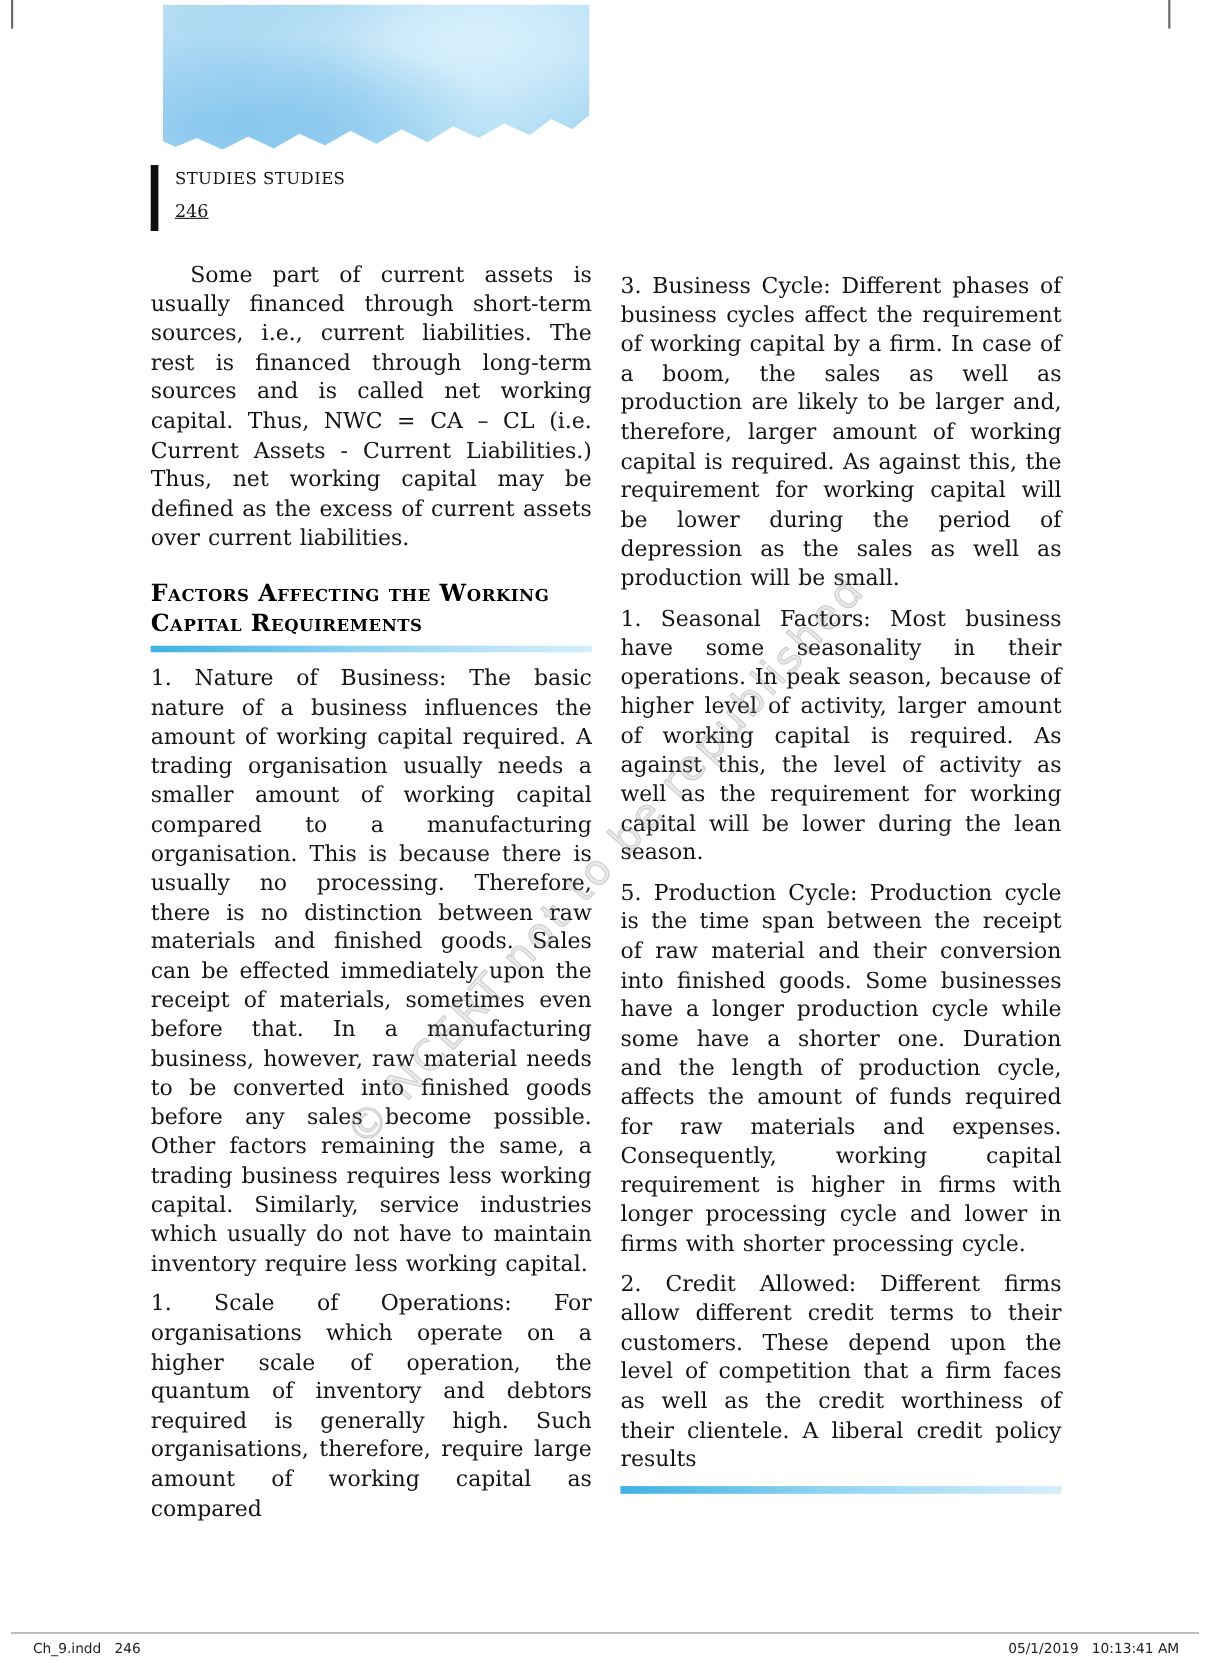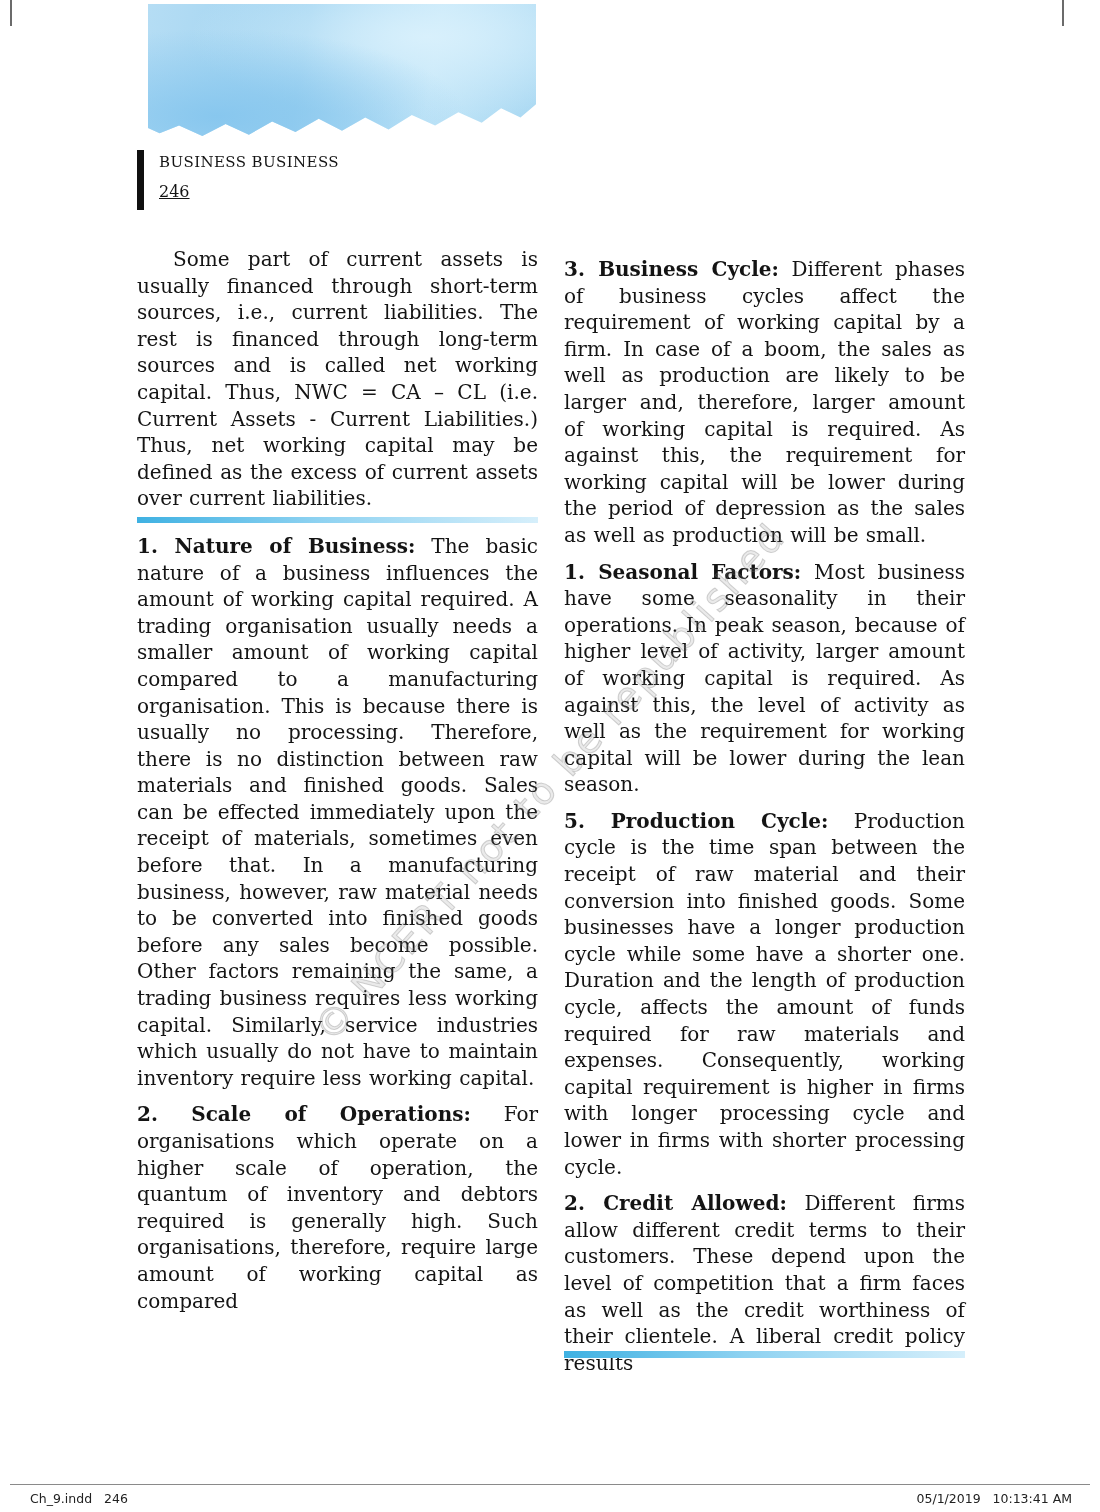--- a/index.html
+++ b/index.html
@@ -41,31 +41,31 @@
     transform:rotate(-48deg); transform-origin:center;
     text-align:center;
     font-family:"DejaVu Sans","Liberation Sans",sans-serif;
     font-size:38px; letter-spacing:3px;
     color:rgba(125,125,125,0.16);
     -webkit-text-stroke:1px rgba(115,115,115,0.30);
     z-index:3; pointer-events:none; white-space:nowrap;
   }
 
   
-  .col { position:absolute; top:246px; width:401px; z-index:2; }
+  .col { position:absolute; top:236px; width:401px; z-index:2; }
   .col-left  { left:137px; }
   .col-right { left:564px; }
 
   p.body-text {
     margin:0; font-size:20px; line-height:26.6px;
     text-align:justify; word-spacing:1px;
   }
   p.indent { text-indent:36px; }
   p.item { margin-top:10px; }
-  b.lead { font-weight:bold; }
+  b.lead { font-weight:normal; }
 
   h2.heading {
     margin:24px 0 0 0;
     font-size:21.5px; line-height:28px; font-weight:bold;
     font-variant:small-caps; letter-spacing:0.5px; color:#000;
   }
   .heading-rule {
     height:6px; margin-top:5px;
     background:linear-gradient(90deg,#3fb1e2 0%,#8ed2f1 45%,#d6effb 100%);
   }
@@ -92,33 +92,34 @@
 <body>
 
 <div class="page">
 
   <div class="crop crop-tl"></div>
   <div class="crop crop-tr"></div>
 
   <div class="header-art"></div>
 
   <div class="head-bar"></div>
-  <div class="book-title">BUSINESS BUSINESS</div>
+  <div class="book-title">STUDIES STUDIES</div>
   <div class="page-num">246</div>
 
   <div class="watermark">© NCERT not to be republished</div>
 
   <div class="col col-left">
     <p class="body-text indent">Some part of current assets is usually financed through short-term sources, i.e., current liabilities. The rest is financed through long-term sources and is called net working capital. Thus, NWC = CA – CL (i.e. Current Assets - Current Liabilities.) Thus, net working capital may be defined as the excess of current assets over current liabilities.</p>
 
+    <h2 class="heading"><span>Factors Affecting the Working</span><br><span>Capital Requirements</span></h2>
     <div class="heading-rule"></div>
 
     <p class="body-text item"><b class="lead">1. Nature of Business:</b> <span>The basic nature of a business influences the amount of working capital required. A trading organisation usually needs a smaller amount of working capital compared to a manufacturing organisation. This is because there is usually no processing. Therefore, there is no distinction between raw materials and finished goods. Sales can be effected immediately upon the receipt of materials, sometimes even before that. In a manufacturing business, however, raw material needs to be converted into finished goods before any sales become possible. Other factors remaining the same, a trading business requires less working capital. Similarly, service industries which usually do not have to maintain inventory require less working capital.</span></p>
 
-    <p class="body-text item"><b class="lead">2. Scale of Operations:</b> <span>For organisations which operate on a higher scale of operation, the quantum of inventory and debtors required is generally high. Such organisations, therefore, require large amount of working capital as compared</span></p>
+    <p class="body-text item"><b class="lead">1. Scale of Operations:</b> <span>For organisations which operate on a higher scale of operation, the quantum of inventory and debtors required is generally high. Such organisations, therefore, require large amount of working capital as compared</span></p>
   </div>
 
   <div class="col col-right">
 
     <p class="body-text item"><b class="lead">3. Business Cycle:</b> <span>Different phases of business cycles affect the requirement of working capital by a firm. In case of a boom, the sales as well as production are likely to be larger and, therefore, larger amount of working capital is required. As against this, the requirement for working capital will be lower during the period of depression as the sales as well as production will be small.</span></p>
 
     <p class="body-text item"><b class="lead">1. Seasonal Factors:</b> <span>Most business have some seasonality in their operations. In peak season, because of higher level of activity, larger amount of working capital is required. As against this, the level of activity as well as the requirement for working capital will be lower during the lean season.</span></p>
 
     <p class="body-text item"><b class="lead">5. Production Cycle:</b> <span>Production cycle is the time span between the receipt of raw material and their conversion into finished goods. Some businesses have a longer production cycle while some have a shorter one. Duration and the length of production cycle, affects the amount of funds required for raw materials and expenses. Consequently, working capital requirement is higher in firms with longer processing cycle and lower in firms with shorter processing cycle.</span></p>
 

